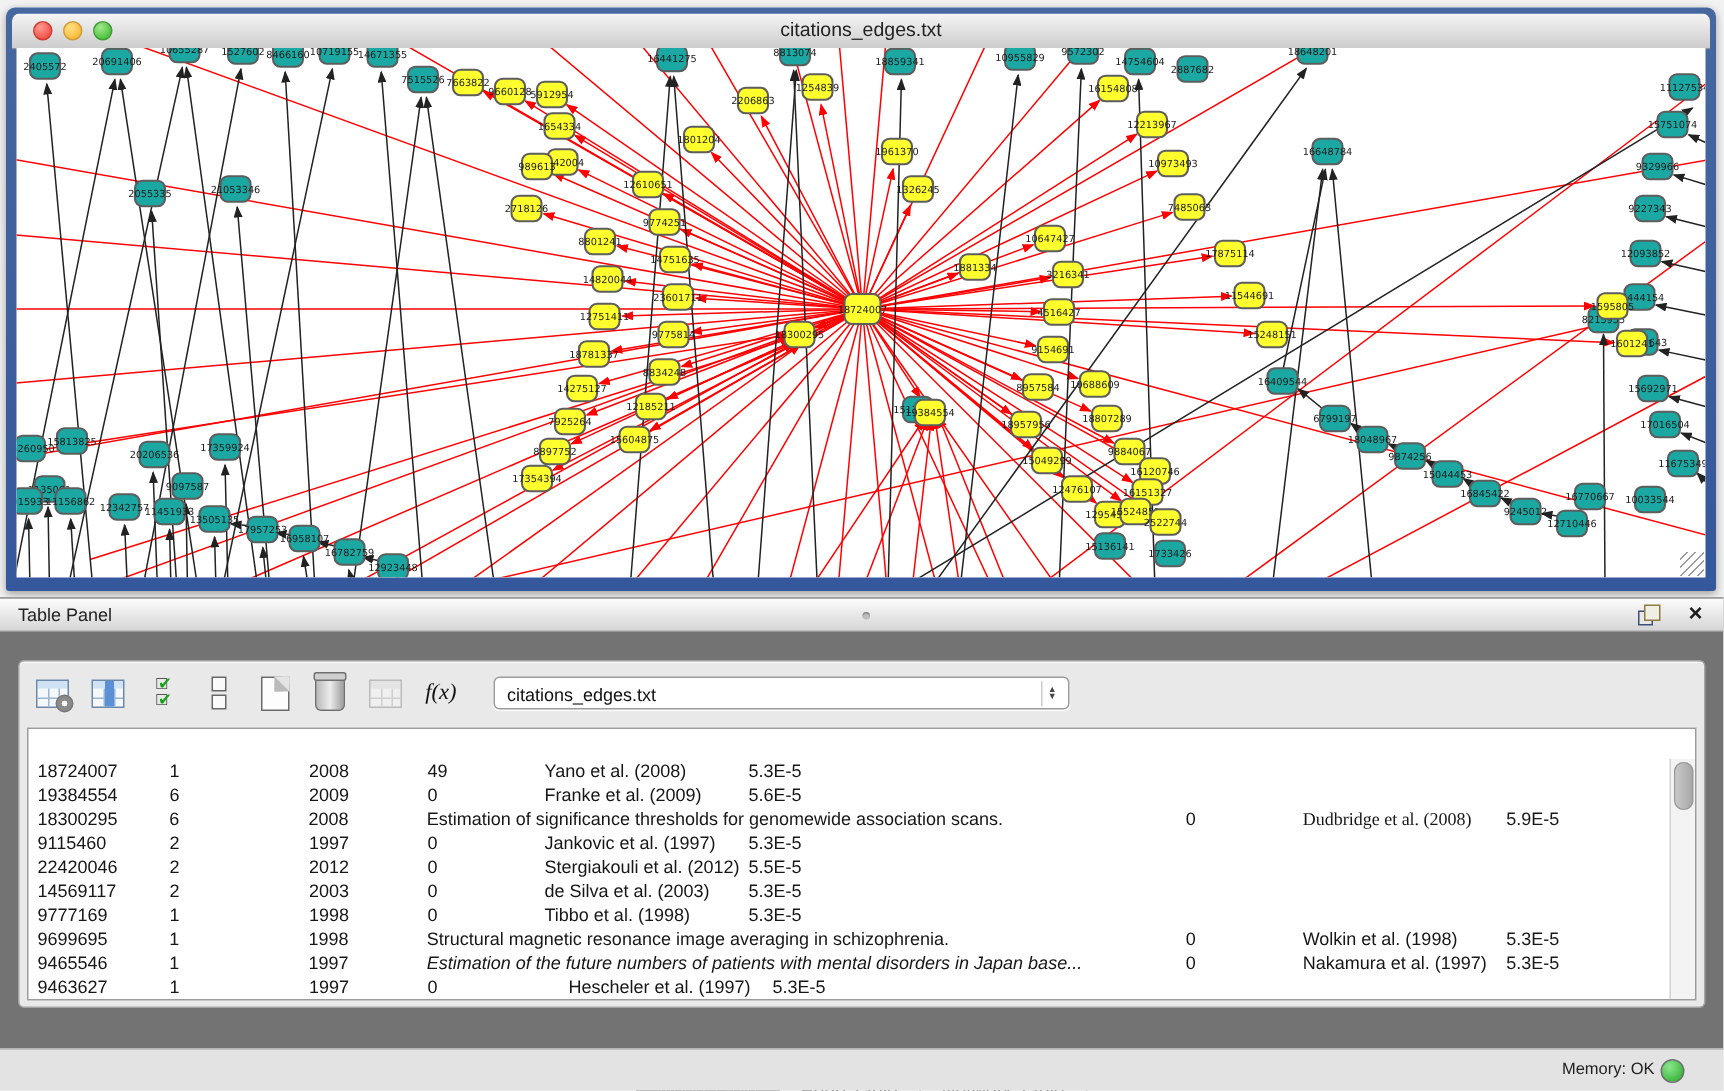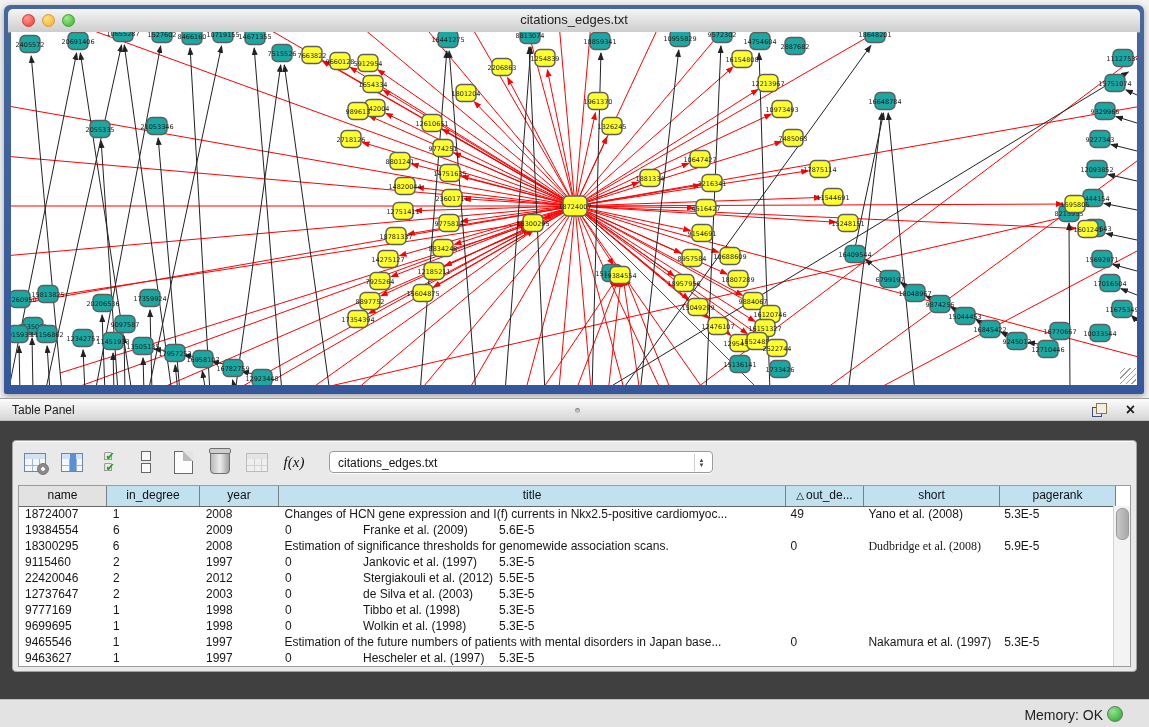--- a/index.html
+++ b/index.html
@@ -16,21 +16,21 @@
   .tl{position:absolute;top:5px;width:13px;height:13px;border-radius:50%;box-sizing:border-box;}
   #tl-close{left:14px;background:radial-gradient(circle at 35% 30%,#ff9a92,#f4564c 70%);border:1px solid #ce3a34;}
   #tl-min{left:34px;background:radial-gradient(circle at 35% 30%,#ffe084,#f7bd3f 70%);border:1px solid #d29b34;}
   #tl-zoom{left:54px;background:radial-gradient(circle at 35% 30%,#a4e88f,#52c443 70%);border:1px solid #3f9e35;}
   #wintitle{position:absolute;left:0;right:0;top:3px;text-align:center;font-size:13px;color:#222;}
   #canvas{position:absolute;left:7px;top:27px;width:1126px;height:353px;background:#fff;overflow:hidden;}
   #net{display:block;width:1126px;height:353px;}
   #grip{position:absolute;right:1px;bottom:1px;width:16px;height:16px;
         background:repeating-linear-gradient(135deg,transparent 0 3px,#9a9a9a 3px 4px);}
   
-  #tablepanel{position:absolute;left:0;top:398px;width:1149px;height:302px;background:#404040;}
+  #tablepanel{position:absolute;left:0;top:398px;width:1149px;height:302px;background:#737373;}
   #tp-header{position:absolute;left:0;top:0;width:100%;height:23px;
              background:linear-gradient(#fcfcfc,#d6d6d6);border-top:1px solid #9f9f9f;
              border-bottom:1px solid #bdbdbd;box-sizing:border-box;}
   #tp-title{position:absolute;left:12px;top:4px;font-size:12px;color:#222;}
   #tp-grip{position:absolute;left:50%;top:9px;width:5px;height:5px;border-radius:50%;
            background:#bfbfbf;box-shadow:inset 0 1px 1px rgba(0,0,0,.35);}
   #float-btn{position:absolute;right:42px;top:4px;width:15px;height:14px;}
   #float-btn .sq1{position:absolute;left:0;bottom:0;width:8px;height:8px;border:1px solid #3c4f79;background:#e8e8e8;}
   #float-btn .sq2{position:absolute;right:0;top:0;width:9px;height:9px;border:1px solid #8d7b43;background:#efefe6;}
   #close-btn{position:absolute;right:14px;top:1px;font-size:16px;font-weight:bold;color:#1c1c1c;line-height:20px;}
@@ -87,21 +87,21 @@
   
   #tabs{position:absolute;left:0;top:274px;width:100%;display:flex;justify-content:center;}
   .tab{height:21px;line-height:21px;padding:0 14px;font-size:13px;color:#1a1a1a;
        background:linear-gradient(#ffffff,#dedede);border:1px solid #8f8f8f;border-left:none;}
   .tab:first-child{border-left:1px solid #8f8f8f;border-radius:5px 0 0 5px;}
   .tab:last-child{border-radius:0 5px 5px 0;}
   .tab.active{background:#7b7b7b;color:#efefef;text-shadow:0 1px 1px rgba(0,0,0,.3);}
   
   #statusbar{position:absolute;left:0;bottom:0;width:1149px;height:27px;background:#e3e3e3;
              border-top:1px solid #c2c2c2;}
-  #memlabel{position:absolute;right:46px;top:7px;font-size:14px;color:#222;}
+  #memlabel{position:absolute;right:46px;top:7px;font-size:11px;color:#222;}
   #memdot{position:absolute;right:26px;top:6px;width:14px;height:14px;border-radius:50%;
           background:radial-gradient(circle at 35% 30%,#8fe58f,#3db83d 75%);border:1px solid #6f6f6f;}
 </style>
 </head>
 <body>
 
 <div id="desktop">
   <div id="netframe">
     <div id="titlebar">
       <span class="tl" id="tl-close"></span>
@@ -796,36 +796,25 @@
         </span>
       <div id="combo">
         <span>citations_edges.txt</span>
         <span class="spin">
             <span>▲</span>
             <span>▼</span>
           </span>
       </div>
     </div>
     <div id="tablewrap">
-      <div id="thead">
-          <div class="hcell gray" style="width: 88px;"><span>name</span></div>
-          <div class="hcell" style="width: 93px;"><span>in_degree</span></div>
-          <div class="hcell" style="width: 79px;"><span>year</span></div>
-          <div class="hcell" style="width: 507px;"><span>title</span></div>
-          <div class="hcell" style="width: 78px;"><span class="sorttri">△</span><span>out_de...</span></div>
-          <div class="hcell" style="width: 136px;"><span>short</span></div>
-          <div class="hcell" style="width: 116px;"><span>pagerank</span></div>
-          <div class="hcell filler"></div>
-        </div>
       <div id="tbody">
           <div class="trow">
             <div class="tcell" style="width: 88px;">18724007</div>
             <div class="tcell" style="width: 93px;">1</div>
             <div class="tcell" style="width: 79px;">2008</div>
-            <div class="tcell" style="width: 507px;">Changes of HCN gene expression and I(f) currents in Nkx2.5-positive cardiomyoc...</div>
             <div class="tcell" style="width: 78px;">49</div>
             <div class="tcell" style="width: 136px;">Yano et al. (2008)</div>
             <div class="tcell" style="width: 116px;">5.3E-5</div>
           </div>
           <div class="trow">
             <div class="tcell" style="width: 88px;">19384554</div>
             <div class="tcell" style="width: 93px;">6</div>
             <div class="tcell" style="width: 79px;">2009</div>
             <div class="tcell" style="width: 78px;">0</div>
             <div class="tcell" style="width: 136px;">Franke et al. (2009)</div>
@@ -850,58 +839,59 @@
           </div>
           <div class="trow">
             <div class="tcell" style="width: 88px;">22420046</div>
             <div class="tcell" style="width: 93px;">2</div>
             <div class="tcell" style="width: 79px;">2012</div>
             <div class="tcell" style="width: 78px;">0</div>
             <div class="tcell" style="width: 136px;">Stergiakouli et al. (2012)</div>
             <div class="tcell" style="width: 116px;">5.5E-5</div>
           </div>
           <div class="trow">
-            <div class="tcell" style="width: 88px;">12737647</div>
+            <div class="tcell" style="width: 88px;">14569117</div>
             <div class="tcell" style="width: 93px;">2</div>
             <div class="tcell" style="width: 79px;">2003</div>
             <div class="tcell" style="width: 78px;">0</div>
             <div class="tcell" style="width: 136px;">de Silva et al. (2003)</div>
             <div class="tcell" style="width: 116px;">5.3E-5</div>
           </div>
           <div class="trow">
             <div class="tcell" style="width: 88px;">9777169</div>
             <div class="tcell" style="width: 93px;">1</div>
             <div class="tcell" style="width: 79px;">1998</div>
             <div class="tcell" style="width: 78px;">0</div>
             <div class="tcell" style="width: 136px;">Tibbo et al. (1998)</div>
             <div class="tcell" style="width: 116px;">5.3E-5</div>
           </div>
           <div class="trow">
             <div class="tcell" style="width: 88px;">9699695</div>
             <div class="tcell" style="width: 93px;">1</div>
             <div class="tcell" style="width: 79px;">1998</div>
+            <div class="tcell" style="width: 507px;">Structural magnetic resonance image averaging in schizophrenia.</div>
             <div class="tcell" style="width: 78px;">0</div>
             <div class="tcell" style="width: 136px;">Wolkin et al. (1998)</div>
             <div class="tcell" style="width: 116px;">5.3E-5</div>
           </div>
           <div class="trow">
             <div class="tcell" style="width: 88px;">9465546</div>
             <div class="tcell" style="width: 93px;">1</div>
             <div class="tcell" style="width: 79px;">1997</div>
-            <div class="tcell" style="width: 507px;">Estimation of the future numbers of patients with mental disorders in Japan base...</div>
+            <div class="tcell" style="width: 507px; font-style: italic;">Estimation of the future numbers of patients with mental disorders in Japan base...</div>
             <div class="tcell" style="width: 78px;">0</div>
             <div class="tcell" style="width: 136px;">Nakamura et al. (1997)</div>
             <div class="tcell" style="width: 116px;">5.3E-5</div>
           </div>
           <div class="trow">
             <div class="tcell" style="width: 88px;">9463627</div>
             <div class="tcell" style="width: 93px;">1</div>
             <div class="tcell" style="width: 79px;">1997</div>
             <div class="tcell" style="width: 78px;">0</div>
-            <div class="tcell" style="width: 136px;">Hescheler et al. (1997)</div>
+            <div class="tcell" style="width: 136px; margin-left: 16px;">Hescheler et al. (1997)</div>
             <div class="tcell" style="width: 116px;">5.3E-5</div>
           </div>
         </div>
       <div id="vscroll">
           <div id="vthumb"></div>
         </div>
     </div>
     <div id="tabs">
         <div class="tab active">Node Table</div>
         <div class="tab">Edge Table</div>

